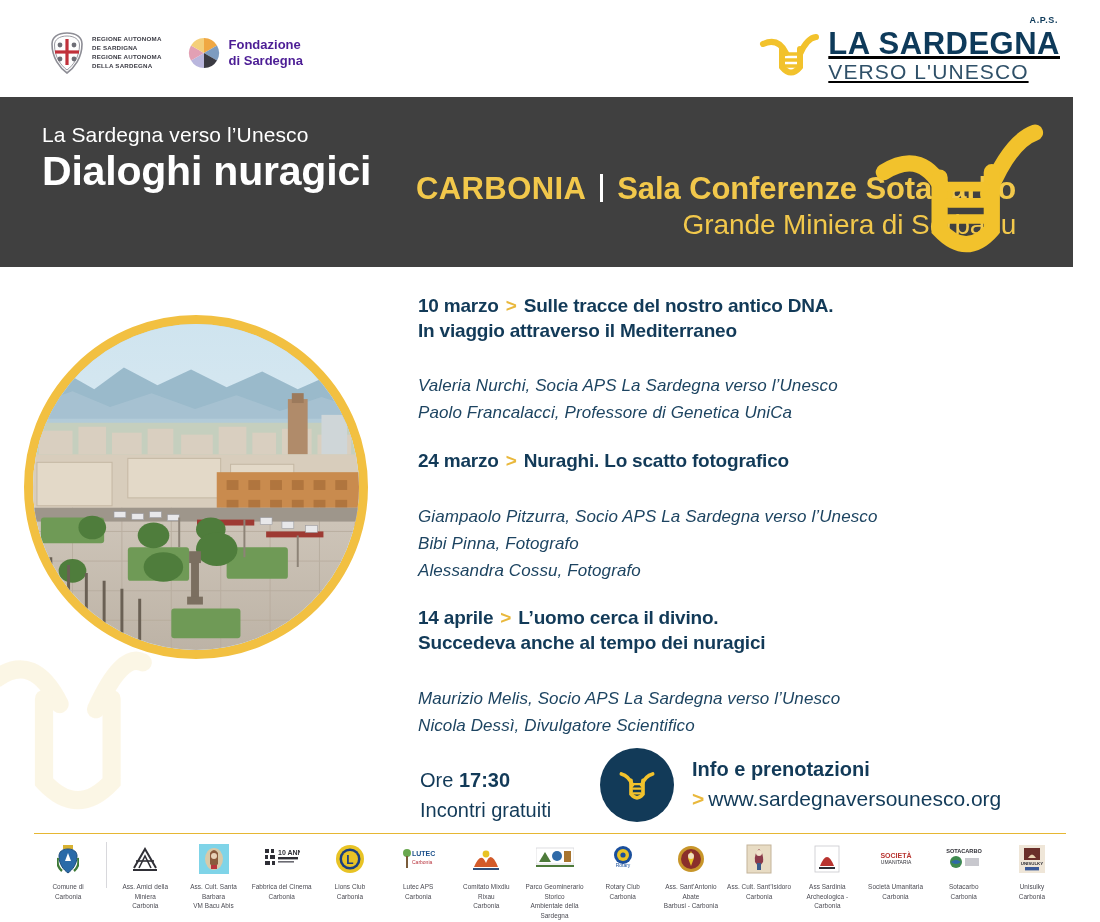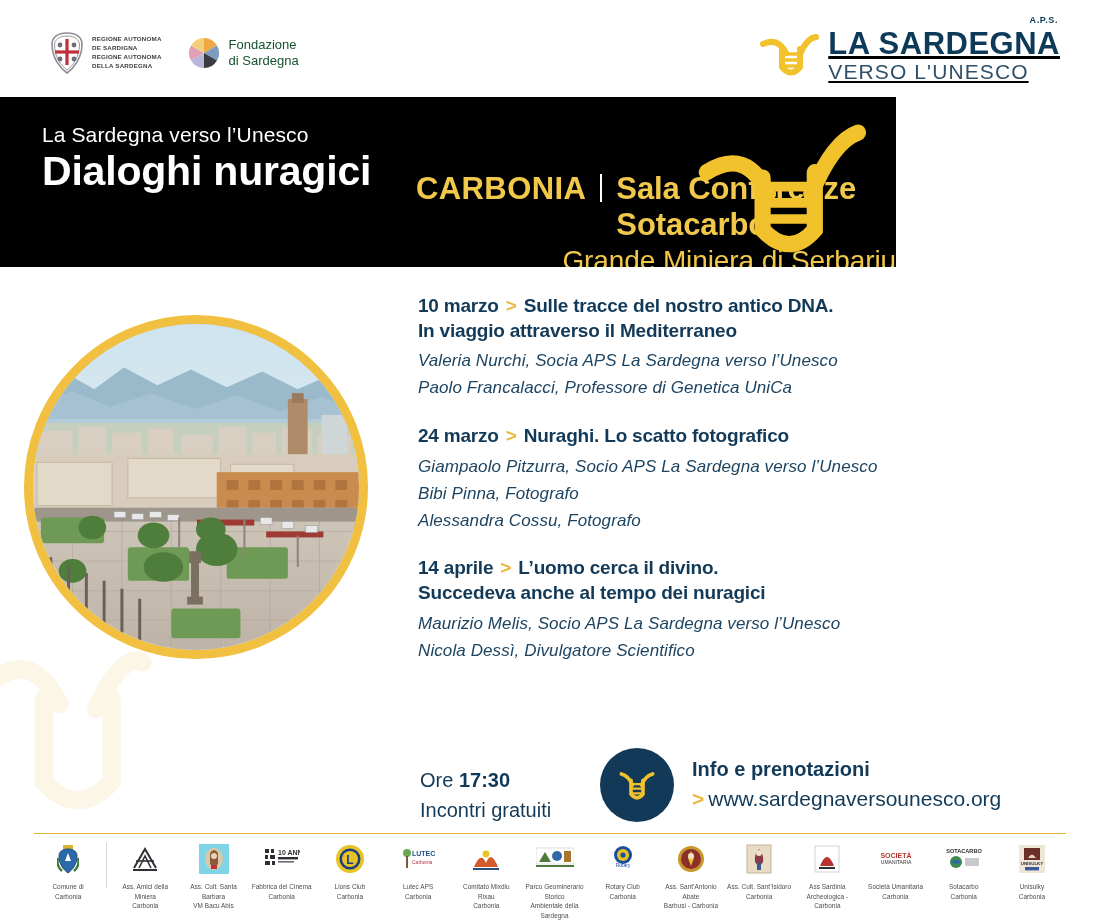--- a/index.html
+++ b/index.html
@@ -35,22 +35,23 @@
     position: absolute; left: 50px; top: 32px;
     display: flex; align-items: center; gap: 26px;
   }
   .ras-logo { display: flex; align-items: center; gap: 8px; }
   .ras-text {
     font-size: 6.2px; line-height: 1.45; font-weight: bold;
     color: #3b3b44; letter-spacing: .2px;
   }
   .fds-logo { display: flex; align-items: center; gap: 9px; }
   .fds-text {
-    font-size: 13px; line-height: 1.25; color: #14532d;
+    font-size: 13px; line-height: 1.25; color: #4c1d95;
     font-family: "Liberation Sans", sans-serif;
+    font-weight: bold;
   }
 
   .logo-right {
     position: absolute; right: 40px; top: 24px;
     display: flex; align-items: center; gap: 6px;
   }
   .lr-words { position: relative; padding-top: 4px; text-decoration: underline; }
   .lr-aps {
     position: absolute; right: 2px; top: -9px;
     font-size: 9px; font-weight: bold; color: #0e3a5a; letter-spacing: .6px;
@@ -60,22 +61,22 @@
     letter-spacing: .5px; line-height: 1;
   }
   .lr-l2 {
     font-size: 21px; color: #2f5068; letter-spacing: 1.1px;
     line-height: 1.15; margin-top: 1px;
   }
 
   
   .banner {
     position: absolute; left: 0; top: 97px;
-    width: 896px; height: 170px;
-    background: #000000;
+    width: 1073px; height: 170px;
+    background: #404040;
     overflow: hidden;
   }
   .banner-left { position: absolute; left: 42px; top: 26px; }
   .bl-sup {
     font-size: 21px; color: #ffffff; font-weight: normal; letter-spacing: .1px;
   }
   .bl-title {
     font-size: 41px; color: #ffffff; font-weight: bold;
     letter-spacing: -.2px; line-height: 1.12; margin-top: 2px;
   }
@@ -118,21 +119,21 @@
     position: absolute; left: 418px; top: 294px;
     width: 640px;
   }
   .event { margin-bottom: 22px; }
   .ev-head {
     font-size: 19px; font-weight: bold; color: #123a58;
     line-height: 1.3; letter-spacing: -.2px;
   }
   .ev-date { color: #123a58; }
   .ev-arrow { color: #e9b83c; font-weight: bold; padding: 0 7px; }
-  .ev-speakers { margin-top: 5px; }
+  .ev-speakers { margin-top: 30px; }
   .ev-speaker {
     font-size: 17px; font-style: italic; color: #1d4461;
     line-height: 1.58; letter-spacing: .1px;
   }
 
   
   .footer-info {
     position: absolute; left: 420px; top: 745px;
     display: flex; align-items: center;
   }

